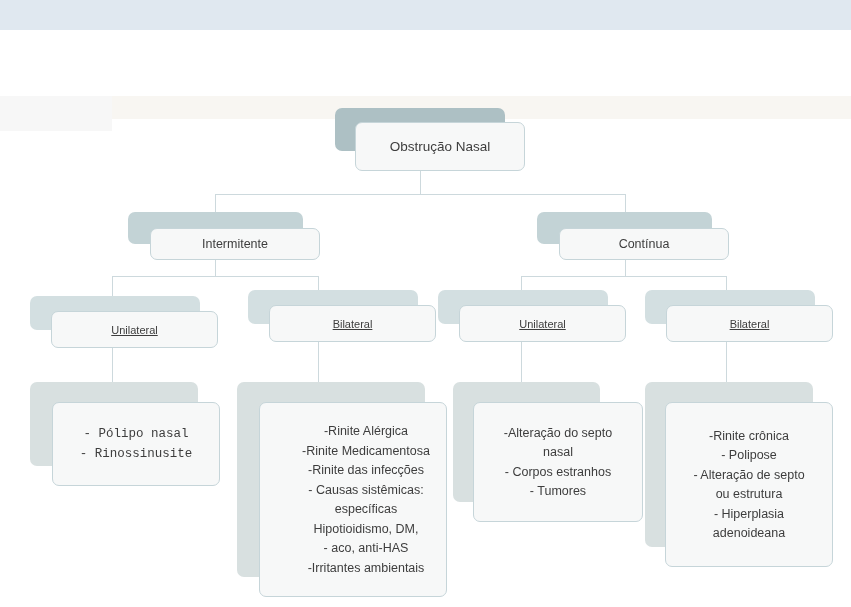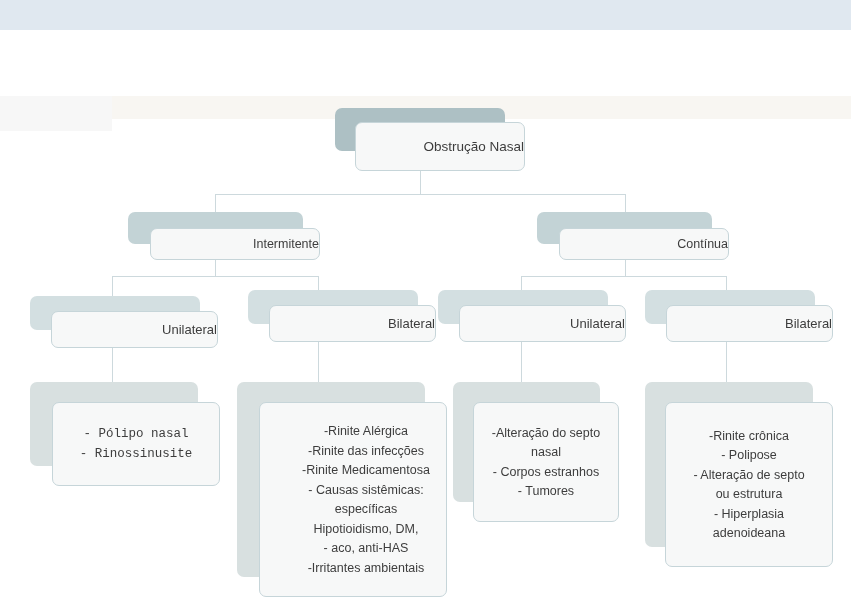--- a/index.html
+++ b/index.html
@@ -39,30 +39,30 @@
   }
   .node .card {
     position:absolute;
     background:#f7f8f8;
     border:1px solid #c6d5d9;
     border-radius:7px;
     display:flex; align-items:center; justify-content:center;
     color:#3d3d3d;
     text-align:center;
   }
-  .node .card .lbl { display:block; width:100%;text-align:right; }
+  .node .card .lbl { display:block; width:100%; }
 
   .lvl1 .backdrop { background:#adc0c4; }
   .lvl2 .backdrop { background:#c3d3d6; }
   .lvl3 .backdrop { background:#d3dfe1; }
   .leaf .backdrop { background:#d8e0e0; }
 
   .lvl1 .card { font-size:13.5px; }
   .lvl2 .card { font-size:12.5px; }
-  .lvl3 .card { font-size:13px; }
+  .lvl3 .card { font-size:11px;text-decoration:underline; }
   .leaf .card { font-size:12.5px; padding:8px 6px; }
 
   .leaf .card .lines {
     display:flex; flex-direction:column; justify-content:center;
     width:100%; line-height:1.32;
   }
   .leaf .card .lines span { display:block; padding:1.5px 0; }
 </style>
 </head>
 <body>
@@ -148,34 +148,34 @@
         <span>- Rinossinusite</span>
       </div>
   </div>
 </div>
 
 <div class="node leaf" style="left:237px; top:382px; width:210px; height:215px;">
   <div class="backdrop" style="width:188px; height:195px;"></div>
   <div class="card" style="left:22px; top:20px; width:188px; height:195px;padding-left:32px;">
     <div class="lines">
         <span>-Rinite Alérgica</span>
+        <span>-Rinite Medicamentosa</span>
         <span>-Rinite das infecções</span>
-        <span>-Rinite Medicamentosa</span>
         <span>- Causas sistêmicas:</span>
         <span>específicas</span>
         <span>Hipotioidismo, DM,</span>
         <span>- aco, anti-HAS</span>
         <span>-Irritantes ambientais</span>
       </div>
   </div>
 </div>
 
 <div class="node leaf" style="left:453px; top:382px; width:167px; height:140px;">
   <div class="backdrop" style="width:147px; height:120px;"></div>
-  <div class="card" style="left:20px; top:20px; width:146px; height:120px;">
+  <div class="card" style="left:20px; top:20px; width:170px; height:120px;">
     <div class="lines">
         <span>-Alteração do septo</span>
         <span>nasal</span>
         <span>- Corpos estranhos</span>
         <span>- Tumores</span>
       </div>
   </div>
 </div>
 
 <div class="node leaf" style="left:645px; top:382px; width:188px; height:185px;">

